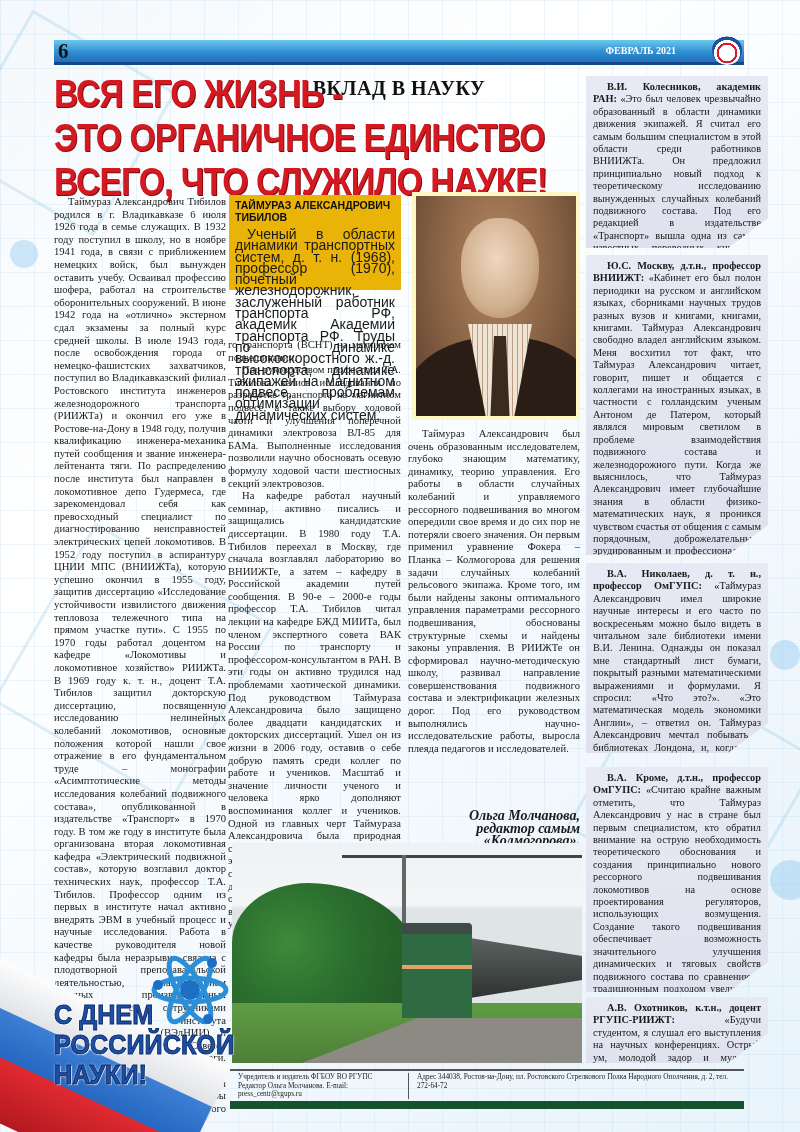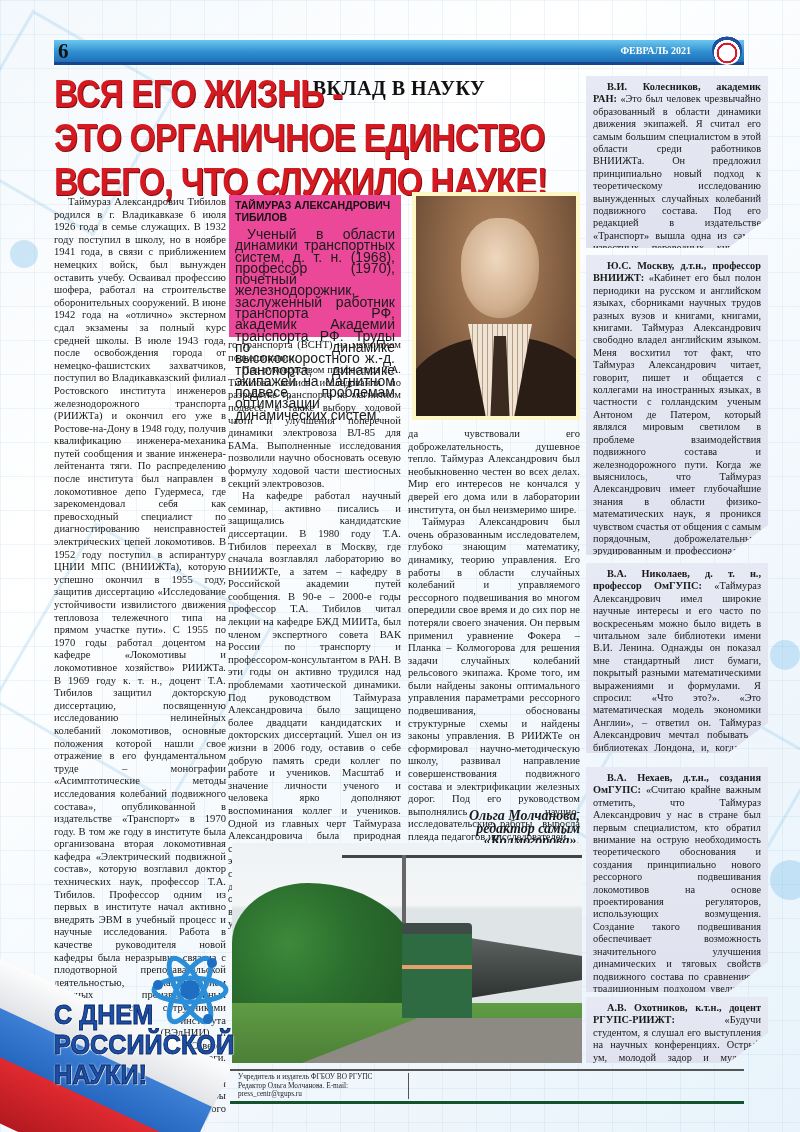--- a/index.html
+++ b/index.html
@@ -11,39 +11,39 @@
     background-size:34px 34px;pointer-events:none;}
   .hex{position:absolute;border:3px solid rgba(110,180,225,.22);transform:rotate(30deg);pointer-events:none;}
   .dot{position:absolute;border-radius:50%;background:rgba(120,190,235,.35);pointer-events:none;}
 
   
   .hdr{position:absolute;left:54px;top:40px;width:690px;height:22px;
     background:linear-gradient(180deg,#6cc7ef 0%,#2f8fd0 55%,#1f6fb8 100%);
     border-bottom:3px solid #16448e;}
   .hdr .pg{position:absolute;left:4px;top:-1px;font-weight:bold;font-size:21px;color:#111;}
   .hdr .sec{position:absolute;left:0;right:0;top:1px;text-align:center;font-weight:bold;font-size:20px;color:#111;letter-spacing:.5px;margin-top:36px;}
-  .hdr .dt{position:absolute;right:53px;top:5px;font-weight:bold;font-size:10px;color:#fff;}
+  .hdr .dt{position:absolute;right:68px;top:5px;font-weight:bold;font-size:10px;color:#fff;}
   .logo{position:absolute;right:2px;top:-5px;width:30px;height:30px;border-radius:50%;
     background:radial-gradient(circle at 50% 60%,#fff 0 35%,#d21f2c 36% 44%,#fff 45% 55%,#1f4fa0 56% 70%,transparent 71%);}
 
   
   .headline{position:absolute;left:54px;top:72px;width:530px;font-family:"Liberation Sans","DejaVu Sans",sans-serif;
     font-weight:bold;font-size:39px;line-height:44px;color:#d51920;letter-spacing:-1px;transform:scaleX(.86);transform-origin:left top;
     text-shadow:1px 1px 0 #7a0c10;white-space:nowrap;}
   .headline div{display:block;}
 
   
   .col{position:absolute;font-size:10.6px;line-height:12.6px;text-align:justify;}
   .col p{margin:0;text-indent:14px;}
   .col1{left:54px;top:196px;width:172px;}
   .col2{left:228px;top:339px;width:173px;}
   .col3{left:408px;top:428px;width:172px;}
 
   
-  .bio{position:absolute;left:229px;top:195px;width:172px;height:142px;background:#ec4899;padding:0 6px;box-sizing:border-box;
+  .bio{position:absolute;left:229px;top:195px;width:172px;height:95px;background:#eab308;padding:0 6px;box-sizing:border-box;
     font-family:"Liberation Sans","DejaVu Sans",sans-serif;}
   .bio .nm{font-weight:bold;font-size:10.5px;line-height:12px;margin-top:4px;color:#111;}
   .bio .tx{font-size:14px;line-height:11.3px;margin-top:6px;text-indent:12px;text-align:justify;}
 
   
   .portrait{position:absolute;left:412px;top:192px;width:168px;height:228px;background:#fdf7c4;padding:4px;box-sizing:border-box;}
   .photo{width:100%;height:100%;position:relative;overflow:hidden;
     background:radial-gradient(ellipse at 50% 30%,#b58a63 0%,#8a6446 50%,#5a3f2c 100%);}
   .photo .face{position:absolute;left:45px;top:22px;width:78px;height:100px;border-radius:45% 45% 48% 48%;
     background:radial-gradient(ellipse at 45% 40%,#efd8bf 0%,#cfae8d 60%,#9c7656 100%);}
@@ -84,21 +84,21 @@
   .flag{position:absolute;left:-40px;top:940px;width:300px;height:200px;pointer-events:none;}
   .flag .w{position:absolute;left:0;top:0;width:300px;height:60px;background:linear-gradient(180deg,#fdfdfd,#d7dadf);transform:rotate(25deg);transform-origin:left top;}
   .flag .b{position:absolute;left:-20px;top:40px;width:300px;height:60px;background:linear-gradient(180deg,#3c7fd4,#1f5fbb);transform:rotate(25deg);transform-origin:left top;}
   .flag .r{position:absolute;left:-40px;top:80px;width:300px;height:60px;background:linear-gradient(180deg,#e02a30,#b31920);transform:rotate(25deg);transform-origin:left top;}
   .greet{position:absolute;left:54px;top:1000px;font-family:"Liberation Sans","DejaVu Sans",sans-serif;font-weight:bold;
     font-size:28px;line-height:30px;color:#1d4fa8;-webkit-text-stroke:1px #0c2b66;text-shadow:0 0 3px #fff,1px 1px 0 #fff;
     transform:scaleX(.9);transform-origin:left top;}
   .atom{position:absolute;left:150px;top:955px;width:80px;height:70px;}
 
   
-  .foot{position:absolute;left:230px;top:1069px;width:514px;border-top:2px solid #555;border-bottom:3px solid #14532d;padding:2px 0;
+  .foot{position:absolute;left:230px;top:1069px;width:514px;border-top:2px solid #555;border-bottom:8px solid #14532d;padding:2px 0;
     display:flex;font-family:"Liberation Serif","DejaVu Serif",serif;font-size:7.3px;line-height:8.6px;color:#222;}
   .foot div{padding:0 4px;}
   .foot .f1{width:170px;border-right:1px solid #555;}
   .foot .f2{width:170px;border-right:1px solid #555;}
   .foot .f3{flex:1;}
 </style>
 </head>
 <body>
 
 <div class="bggrid"></div>
@@ -140,21 +140,20 @@
   </div>
 </div>
 
 <div class="col col2">
   <p style="text-indent:0">го транспорта (ВСНТ) на магнитном подвешивании.</p>
   <p>Под руководством профессора Т.А. Тибилова велись исследования по разработке транспорта на магнитном подвесе, а также выбору ходовой части и улучшения поперечной динамики электровоза ВЛ-85 для БАМа. Выполненные исследования позволили научно обосновать осевую формулу ходовой части шестиосных секций электровозов.</p>
   <p>На кафедре работал научный семинар, активно писались и защищались кандидатские диссертации. В 1980 году Т.А. Тибилов переехал в Москву, где сначала возглавлял лабораторию во ВНИИЖТе, а затем – кафедру в Российской академии путей сообщения. В 90-е – 2000-е годы профессор Т.А. Тибилов читал лекции на кафедре БЖД МИИТа, был членом экспертного совета ВАК России по транспорту и профессором-консультантом в РАН. В эти годы он активно трудился над проблемами хаотической динамики. Под руководством Таймураза Александровича было защищено более двадцати кандидатских и докторских диссертаций. Ушел он из жизни в 2006 году, оставив о себе добрую память среди коллег по работе и учеников. Масштаб и значение личности ученого и человека ярко дополняют воспоминания коллег и учеников. Одной из главных черт Таймураза Александровича была природная скромность. Для него вся его жизнь – это органичное единство всего, что служило науке. Все, что он делал, он делал не просто хорошо, а с огромным энтузиазмом. Будь то встреча с друзьями или занятия с учениками. Окружающие всег-</p>
 </div>
 
 <div class="col col3">
-  <p style="text-indent:0">да чувствовали его доброжелательность, душевное тепло. Таймураз Александрович был необыкновенно честен во всех делах. Мир его интересов не кончался у дверей его дома или в лаборатории института, он был неизмеримо шире.</p>
   <p>Таймураз Александрович был очень образованным исследователем, глубоко знающим математику, динамику, теорию управления. Его работы в области случайных колебаний и управляемого рессорного подвешивания во многом опередили свое время и до сих пор не потеряли своего значения. Он первым применил уравнение Фокера – Планка – Колмогорова для решения задачи случайных колебаний рельсового экипажа. Кроме того, им были найдены законы оптимального управления параметрами рессорного подвешивания, обоснованы структурные схемы и найдены законы управления. В РИИЖТе он сформировал научно-методическую школу, развивал направление совершенствования подвижного состава и электрификации железных дорог. Под его руководством выполнялись научно-исследовательские работы, выросла плеяда педагогов и исследователей.</p>
 </div>
 
 <div class="sign">
   <div>Ольга Молчанова,</div>
   <div>редактор самым</div>
   <div>«Колмогорова».</div>
 </div>
 
 <div class="train">
@@ -174,21 +173,21 @@
 </div>
 <div class="quote q2">
   <div class="in"><b>Ю.С. Москву, д.т.н., профессор ВНИИЖТ:</b>
   <span>«Кабинет его был полон периодики на русском и английском языках, сборниками научных трудов разных вузов и книгами, книгами, книгами. Таймураз Александрович свободно владел английским языком. Меня восхитил тот факт, что Таймураз Александрович читает, говорит, пишет и общается с коллегами на иностранных языках, в частности с голландским ученым Антоном де Патером, который являлся мировым светилом в проблеме взаимодействия подвижного состава и железнодорожного пути. Когда же выяснилось, что Таймураз Александрович имеет глубочайшие знания в области физико-математических наук, я проникся чувством счастья от общения с самым порядочным, доброжелательным, эрудированным и профессиональным в Советском Союзе человеком и специалистом в области взаимодействия подвижного состава и железнодорожного пути».</span></div>
 </div>
 <div class="quote q3">
   <div class="in"><b>В.А. Николаев, д. т. н., профессор ОмГУПС:</b>
   <span>«Таймураз Александрович имел широкие научные интересы и его часто по воскресеньям можно было видеть в читальном зале библиотеки имени В.И. Ленина. Однажды он показал мне стандартный лист бумаги, покрытый разными математическими выражениями и формулами. Я спросил: «Что это?». «Это математическая модель экономики Англии», – ответил он. Таймураз Александрович мечтал побывать в библиотеках Лондона, и, когда ему представилась такая возможность, он с восторгом говорил о фондах библиотек».</span></div>
 </div>
 <div class="quote q4">
-  <div class="in"><b>В.А. Нехаев, д.т.н., создания ОмГУПС:</b>
+  <div class="in"><b>В.А. Кроме, д.т.н., профессор ОмГУПС:</b>
   <span>«Считаю крайне важным отметить, что Таймураз Александрович у нас в стране был первым специалистом, кто обратил внимание на острую необходимость теоретического обоснования и создания принципиально нового рессорного подвешивания локомотивов на основе проектирования регуляторов, использующих возмущения. Создание такого подвешивания обеспечивает возможность значительного улучшения динамических и тяговых свойств подвижного состава по сравнению с традиционным подходом увеличения статического прогиба системы обрессоривания. Именно этому посвящены его последние труды».</span></div>
 </div>
 <div class="quote q5">
   <div class="in"><b>А.В. Охотников, к.т.н., доцент РГУПС-РИИЖТ:</b>
   <span>«Будучи студентом, я слушал его выступления на научных конференциях. Острый ум, молодой задор и мудрость сочетались в нем!»</span></div>
 </div>
 
 <div class="flag">
   <div class="w"></div>
     <div class="b"></div>
@@ -207,13 +206,16 @@
   <div>С ДНЕМ</div>
   <div>РОССИЙСКОЙ</div>
   <div>НАУКИ!</div>
 </div>
 
 <div class="foot">
   <div class="f1">
     <div>Учредитель и издатель ФГБОУ ВО РГУПС</div>
     <div>Редактор Ольга Молчанова. E-mail: press_centr@rgups.ru</div>
   </div>
+  <div class="f3">
+    <div>Адрес 344038, Ростов-на-Дону, пл. Ростовского Стрелкового Полка Народного Ополчения, д. 2, тел. 272-64-72</div>
+  </div>
 </div>
 
 </body></html>

